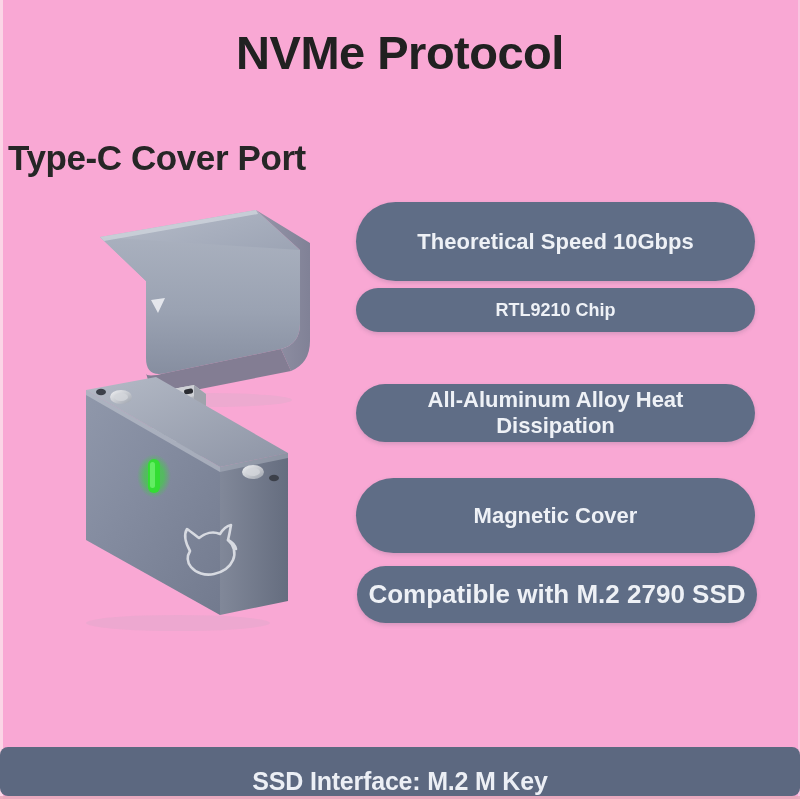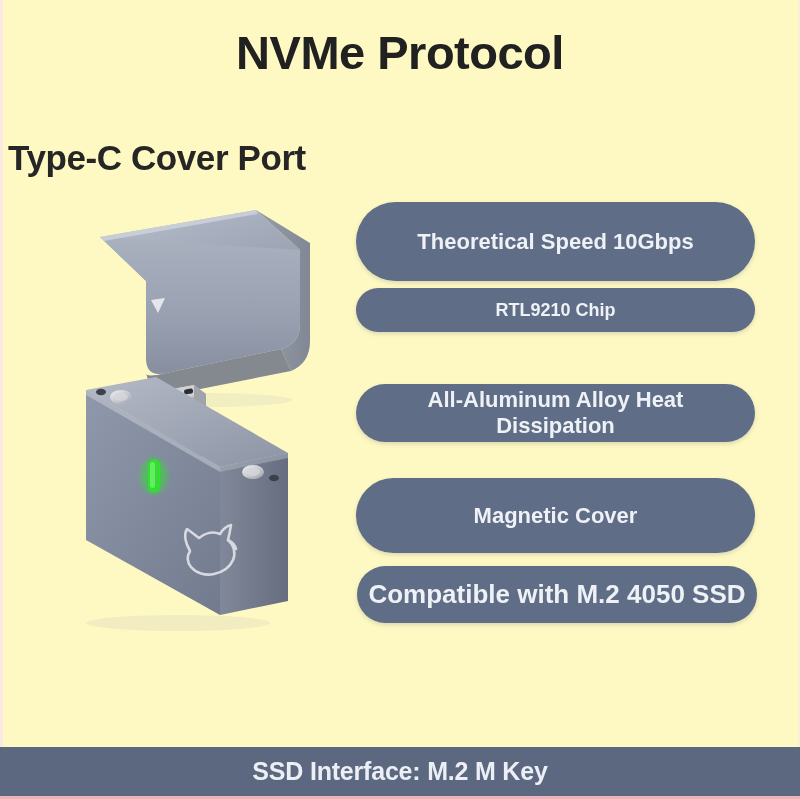--- a/index.html
+++ b/index.html
@@ -8,21 +8,21 @@
   html, body {
     width:800px; height:799px;
     background:#ffffff;
     font-family:"Liberation Sans", sans-serif;
     overflow:hidden;
   }
 
   #canvas {
     position:relative;
     width:800px; height:799px;
-    background:#fef9c3;
+    background:#f9a8d4;
     overflow:hidden;
   }
 
   
   .edge-artifact { position:absolute; background:#fbe4ec; }
   .edge-left  { left:0;  top:0; width:3px;  height:799px; opacity:.75; }
   .edge-right { right:0; top:0; width:2px;  height:799px; opacity:.5; }
   .edge-bottom{ left:0; bottom:0; width:800px; height:3px; background:#e8a8b8; opacity:.85; }
 
   
@@ -60,21 +60,21 @@
   #dimensions {
     position:absolute; left:52px; top:678px;
     font-size:22px; font-weight:bold; color:#b5322c;
     letter-spacing:-.2px;
   }
 
   
   #bottom-bar {
     position:absolute; left:0; top:747px; width:800px; height:49px;
     background:#5c6880;
-    display:flex; align-items:center; justify-content:center;
+    display:flex; align-items:flex-end; justify-content:center;border-radius:8px;
   }
   #bottom-bar .bar-label {
     font-size:25px; font-weight:bold; color:#eceff5; letter-spacing:-.2px;
   }
 
   
   #product { position:absolute; left:38px; top:195px; width:300px; height:450px; }
   #product svg { display:block; }
 </style>
 </head>
@@ -217,20 +217,20 @@
 
         <ellipse cx="140" cy="428" rx="92" ry="8" fill="#a8adb8" opacity="0.14"></ellipse>
       </g>
     </svg>
   </div>
 
   <div class="pill pill-1">Theoretical Speed 10Gbps</div>
   <div class="pill pill-2">RTL9210 Chip</div>
   <div class="pill pill-3">All-Aluminum Alloy Heat Dissipation</div>
   <div class="pill pill-4">Magnetic Cover</div>
-  <div class="pill pill-5">Compatible with M.2 4050 SSD</div>
+  <div class="pill pill-5">Compatible with M.2 2790 SSD</div>
 
 
   <div id="bottom-bar">
     <span class="bar-label">SSD Interface: M.2 M Key</span>
   </div>
 
 </div>
 
 </body></html>

